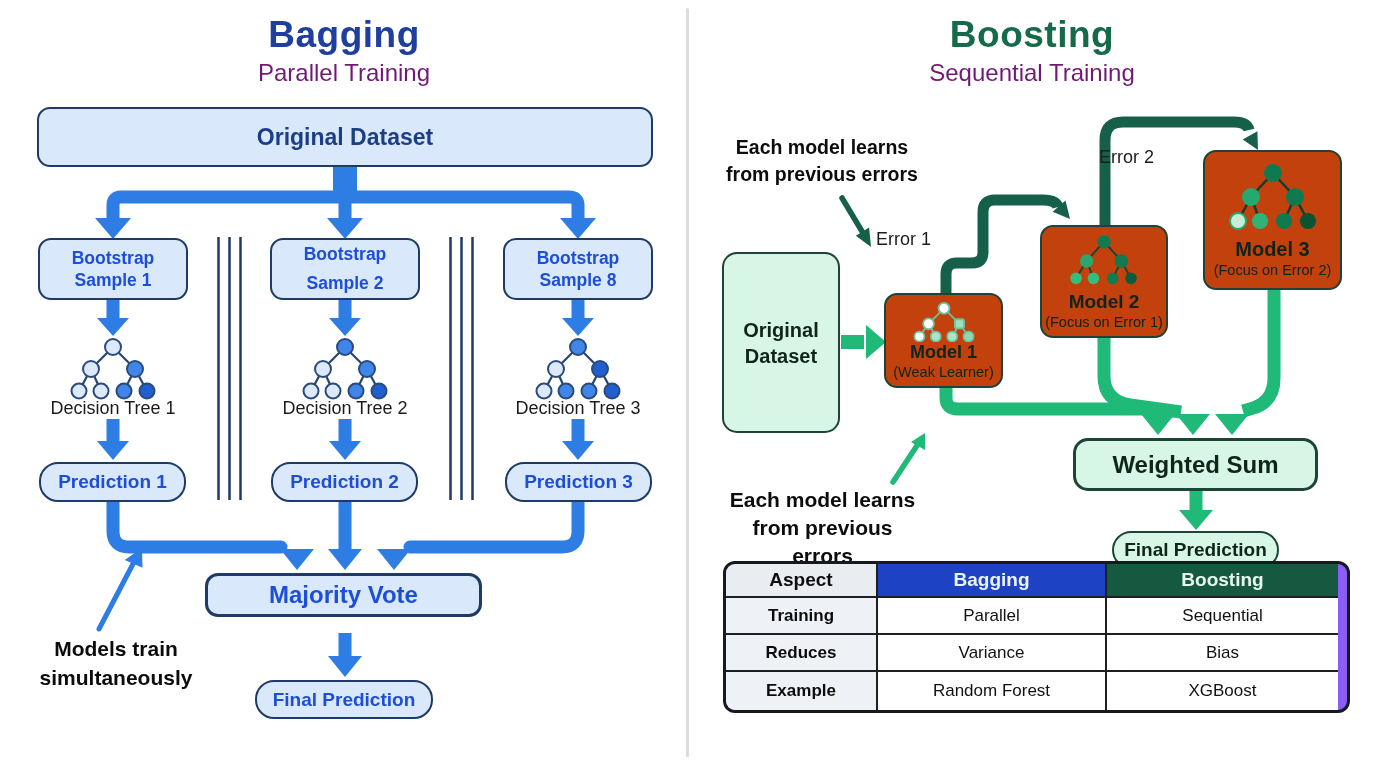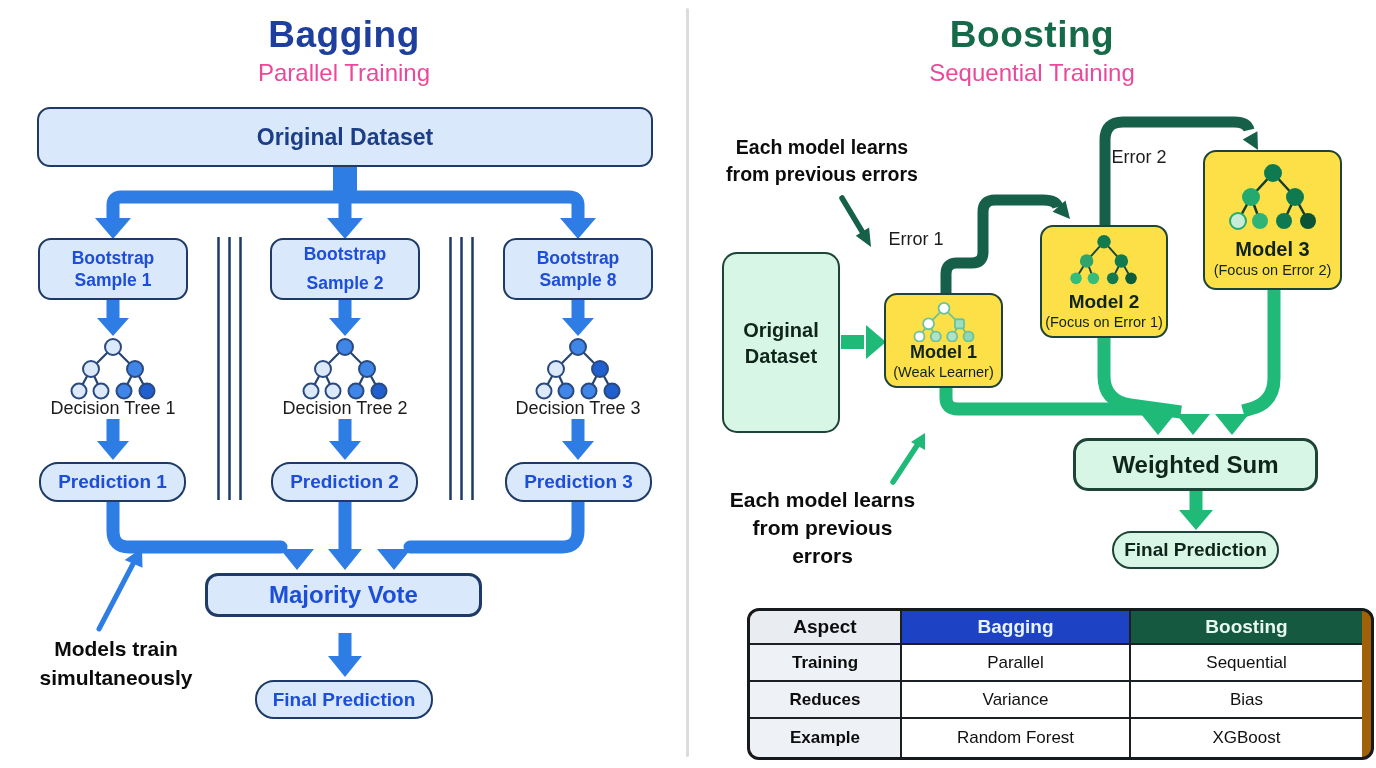--- a/index.html
+++ b/index.html
@@ -1,50 +1,50 @@
 <!DOCTYPE html>
 <html><head>
 <meta charset="utf-8">
 <style>
   html,body{margin:0;padding:0;background:#ffffff;}
   #canvas{position:relative;width:1376px;height:768px;background:#ffffff;overflow:hidden;
           font-family:"Liberation Sans","DejaVu Sans",sans-serif;padding-left:33px;}
-  .abs{position:absolute;text-align:center;}
+  .abs{position:absolute;}
   svg.layer{position:absolute;left:0;top:0;width:1376px;height:768px;pointer-events:none;}
 
   
   .big-title{font-size:37px;font-weight:bold;text-align:center;letter-spacing:.5px;}
-  .sub-title{font-size:24px;text-align:center;color:#ec4899;}
+  .sub-title{font-size:24px;text-align:center;color:#701a75;}
   .title-blue{color:#1e3f9e;}
   .title-green{color:#156a4a;}
 
   
   .bbox{background:#d9e8fb;border:2.5px solid #1e3a66;border-radius:13px;
         display:flex;align-items:center;justify-content:center;text-align:center;
         color:#1d4ed8;font-weight:bold;box-sizing:border-box;}
   .bbox.pill{border-radius:19px;}
   .od-text{color:#1c3e86;font-size:23px;}
 
   
   .gbox{background:#d8f6e6;border:2.5px solid #1d4436;border-radius:15px;
         display:flex;align-items:center;justify-content:center;text-align:center;
         color:#0f241a;font-weight:bold;box-sizing:border-box;}
-  .gbox.model{background:#fde047;flex-direction:column;justify-content:center;border-radius:13px;}
+  .gbox.model{background:#c2410c;flex-direction:column;justify-content:center;border-radius:13px;}
   .gbox.pill{border-radius:19px;}
   .model-sub{font-weight:normal;font-size:14.5px;margin-top:1px;}
 
   .note{font-weight:bold;color:#0c0c0c;text-align:center;}
   .err-label{font-size:18px;color:#1c1c1c;}
 
   .tree-label{font-size:18px;color:#1c1c1c;text-align:center;}
 
   
-  #cmp-table{position:absolute;left:723px;top:608px;width:621px;height:146px;
-             border:3px solid #16191d;border-radius:12px;overflow:hidden;background:#a16207;
-             display:grid;grid-template-columns:152px 229px 231px;grid-template-rows:34px 37px 37px 38px;margin-left:24px;}
+  #cmp-table{position:absolute;left:723px;top:561px;width:621px;height:146px;
+             border:3px solid #16191d;border-radius:12px;overflow:hidden;background:#8b5cf6;
+             display:grid;grid-template-columns:152px 229px 231px;grid-template-rows:34px 37px 37px 38px;}
   #cmp-table .cell{display:flex;align-items:center;justify-content:center;
                    border-right:2px solid #1c1f23;border-bottom:2px solid #1c1f23;
                    font-size:17px;color:#111;background:#fff;box-sizing:border-box;}
   #cmp-table .cell.last-col{border-right:none;}
   #cmp-table .cell.last-row{border-bottom:none;}
   #cmp-table .hdr{font-weight:bold;font-size:19px;}
   #cmp-table .hdr-aspect{background:#e9ecf1;color:#0d0d0d;}
   #cmp-table .hdr-bagging{background:#1d43c4;color:#eaf4ff;}
   #cmp-table .hdr-boosting{background:#145940;color:#e8f8f0;}
   #cmp-table .rowlab{background:#eef1f5;font-weight:bold;color:#0d0d0d;}

